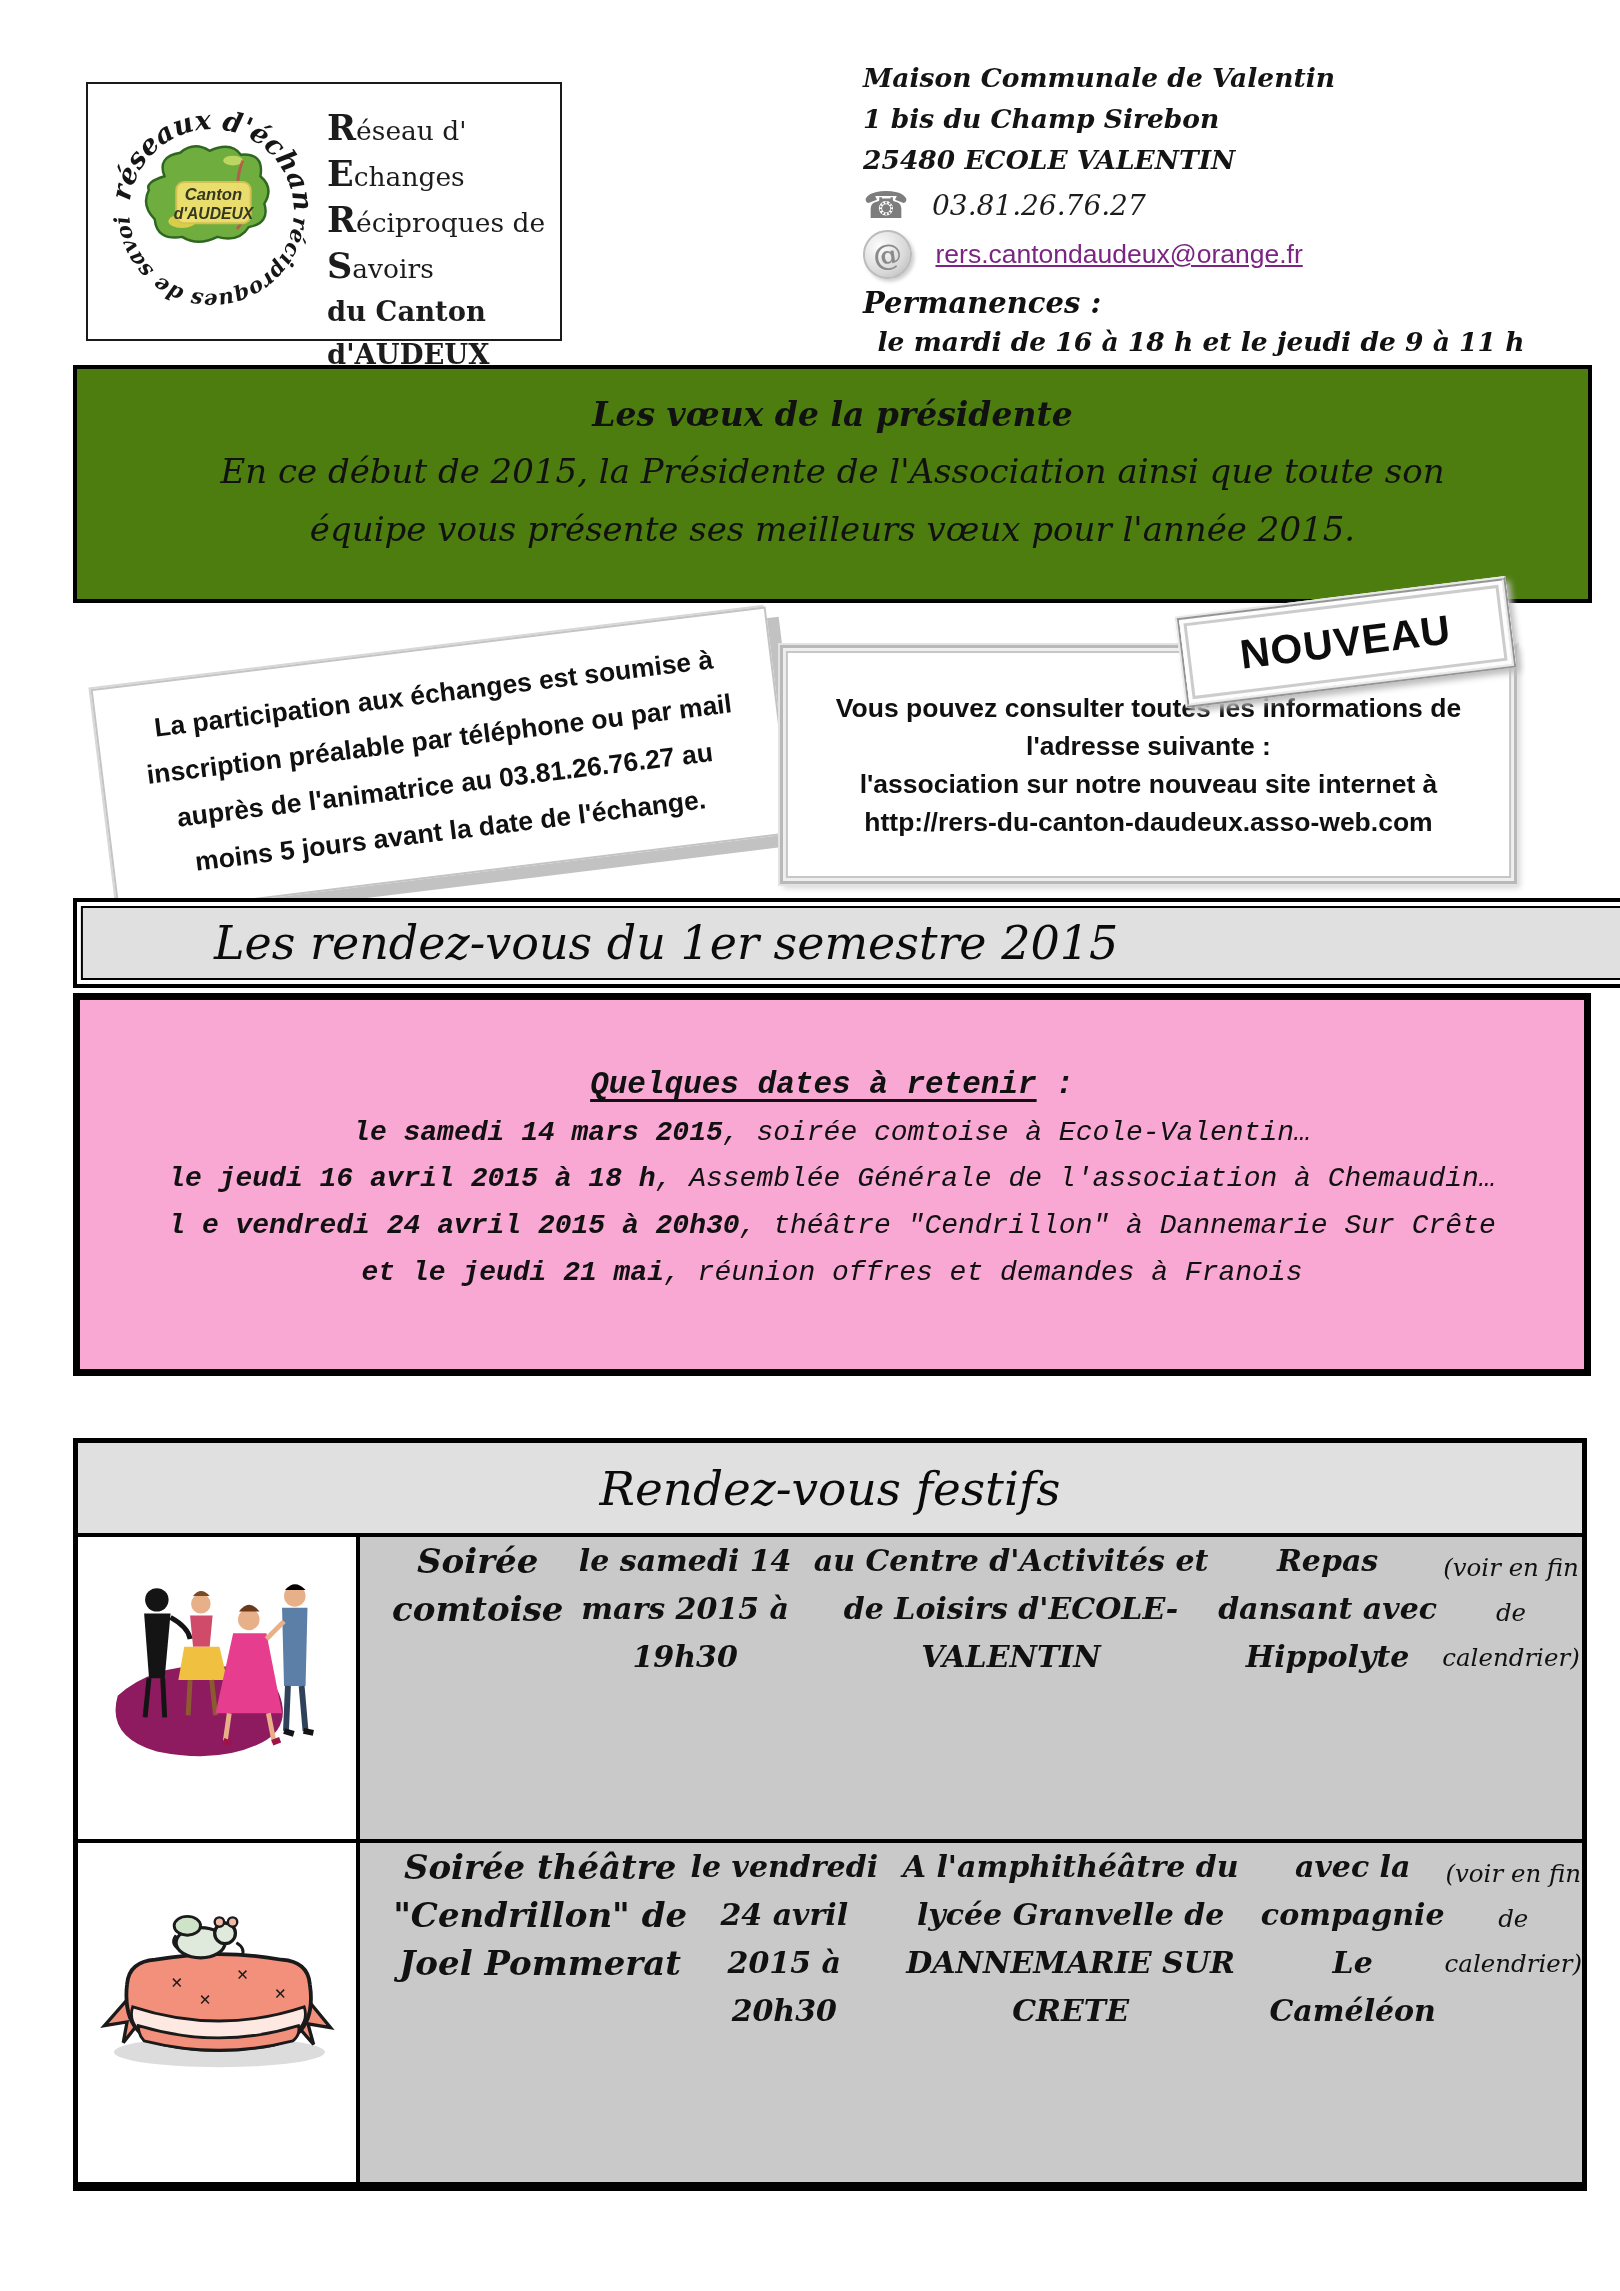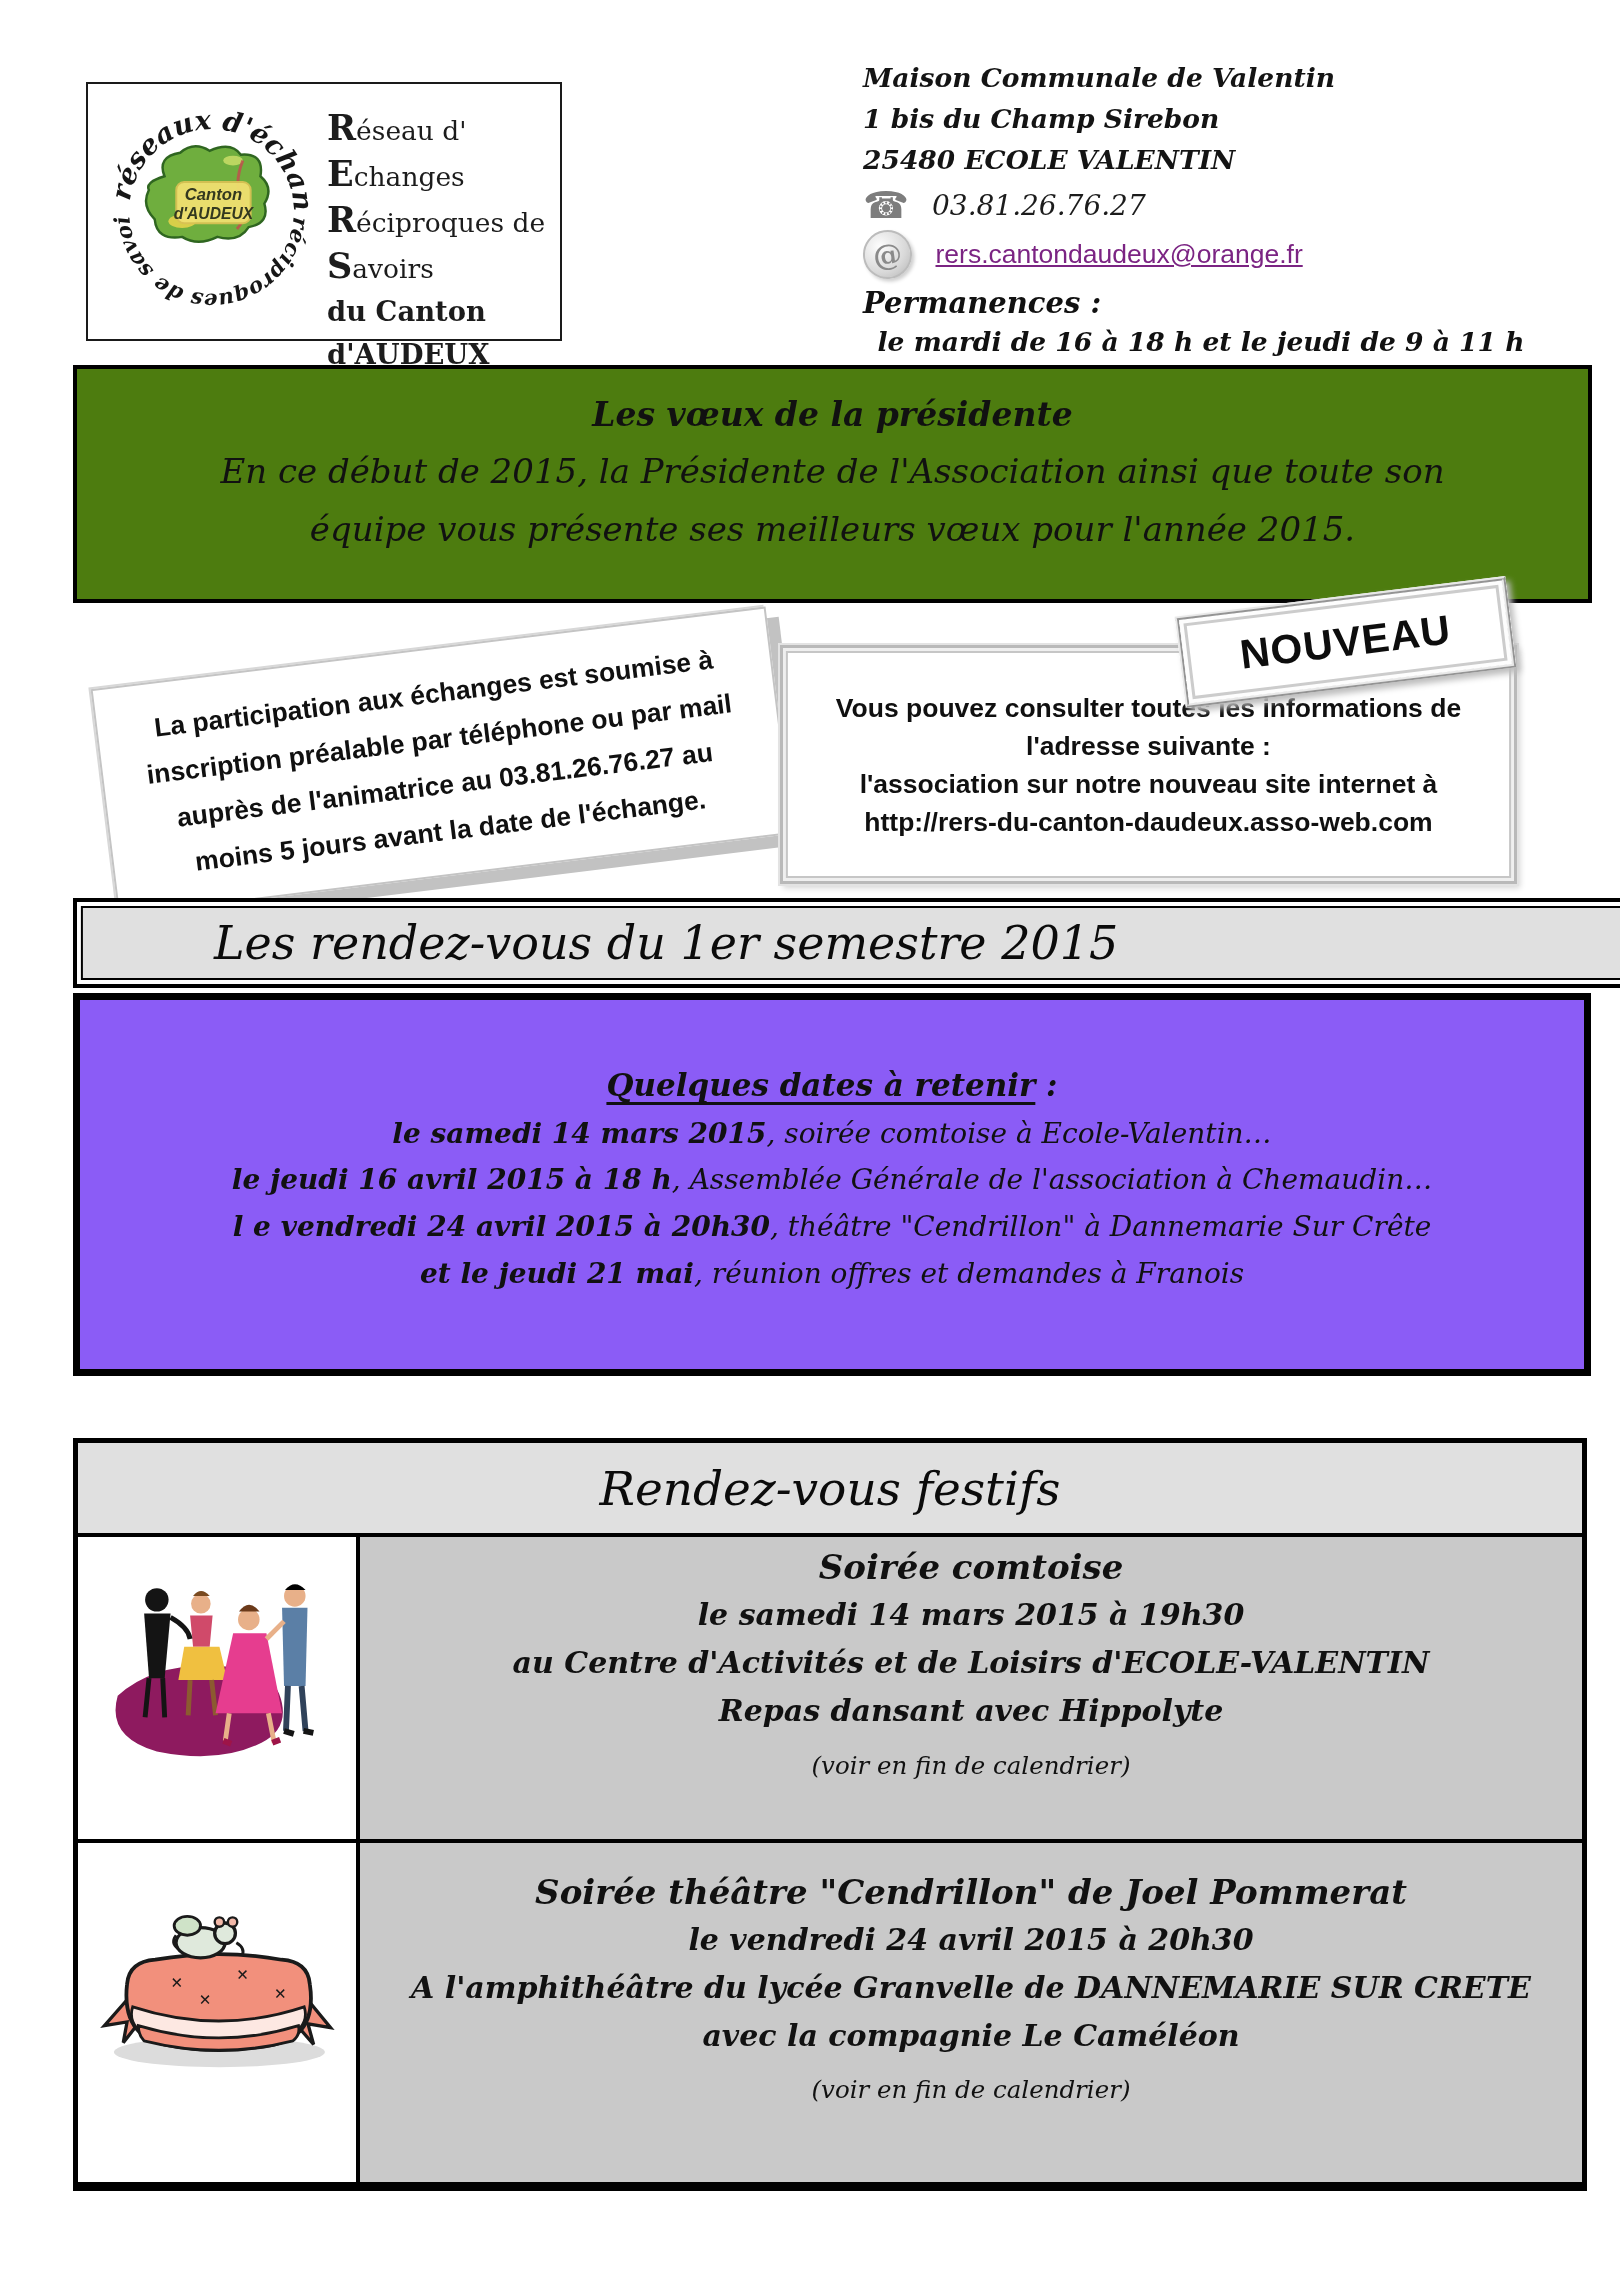--- a/index.html
+++ b/index.html
@@ -43,35 +43,35 @@
   .nouveau{position:absolute;left:1179px;top:596px;width:325px;height:84px;background:#fff;
     border:4.9px ridge #e8e8e8;box-shadow:inset 0 0 0 3.9px #fdfdfd, inset 0 0 0 6.9px #cccccc, 3.9px 4.9px 6.9px #bdbdbd;
     transform:rotate(-7deg);display:flex;align-items:center;justify-content:center;
     font-family:"Liberation Sans",sans-serif;font-weight:bold;font-size:41px;letter-spacing:1px;color:#0d0d0d;z-index:5;}
   
   .banner{position:absolute;left:73px;width:1511px;background:#e0e0e0;border:4.9px solid #000;
     box-shadow:inset 0 0 0 3.9px #ffffff, inset 0 0 0 5.9px #000;
     display:flex;align-items:center;font-size:46px;font-style:italic;color:#0b0b0b;}
   .banner-semestre{top:898px;height:82px;padding-left:137px;}
   
-  .dates{position:absolute;left:73px;top:993px;width:1504px;height:369px;background:#8b5cf6;border:7.8px solid #000;
-    text-align:center;padding-top:0;}
+  .dates{position:absolute;left:73px;top:993px;width:1504px;height:369px;background:#f9a8d4;border:7.8px solid #000;
+    text-align:center;padding-top:0;font-family:Liberation Mono, monospace;}
   .dates-heading{margin-top:67px;font-size:31px;font-style:italic;font-weight:bold;}
   .dates-heading .u{text-decoration:underline;text-decoration-thickness:2.9px;text-underline-offset:5.9px;}
   .date-line{margin-top:13.7px;font-size:28px;line-height:33px;}
   .d-date{font-weight:bold;font-style:italic;}
   .d-rest{font-style:italic;}
   
   .festifs{position:absolute;left:73px;top:1438px;width:1504px;border:5.9px solid #000;border-bottom:9.8px solid #000;background:#000000;}
   .festifs-header{height:90px;background:#e0e0e0;border-bottom:4.9px solid #000;
     display:flex;align-items:center;justify-content:center;font-size:47px;font-style:italic;color:#0b0b0b;}
   .event-row{display:flex;}
   .event-row + .event-row{border-top:4.9px solid #000;}
   .event-icon-cell{width:278px;background:#fff;border-right:4.9px solid #000;display:flex;justify-content:center;}
-  .event-text-cell{flex:1;background:#c9c9c9;display:flex;flex-direction:column;justify-content:center;text-align:center;padding-bottom:45px;}
+  .event-text-cell{flex:1;background:#c9c9c9;display:flex;flex-direction:row;justify-content:center;text-align:center;padding-bottom:45px;padding-left:32px;}
   .row-1{height:302px;}
   .row-2{height:339px;}
   .ev-title{font-weight:bold;font-style:italic;font-size:34px;line-height:48px;}
   .ev-line{font-weight:bold;font-style:italic;font-size:30px;line-height:48px;}
   .ev-note{font-style:italic;font-size:24.5px;line-height:45px;margin-top:7.8px;}
   .icon-pad-top{padding-top:11.8px;}
   .icon-pad-mid{padding-top:47px;}
 </style>
 </head>
 <body>

